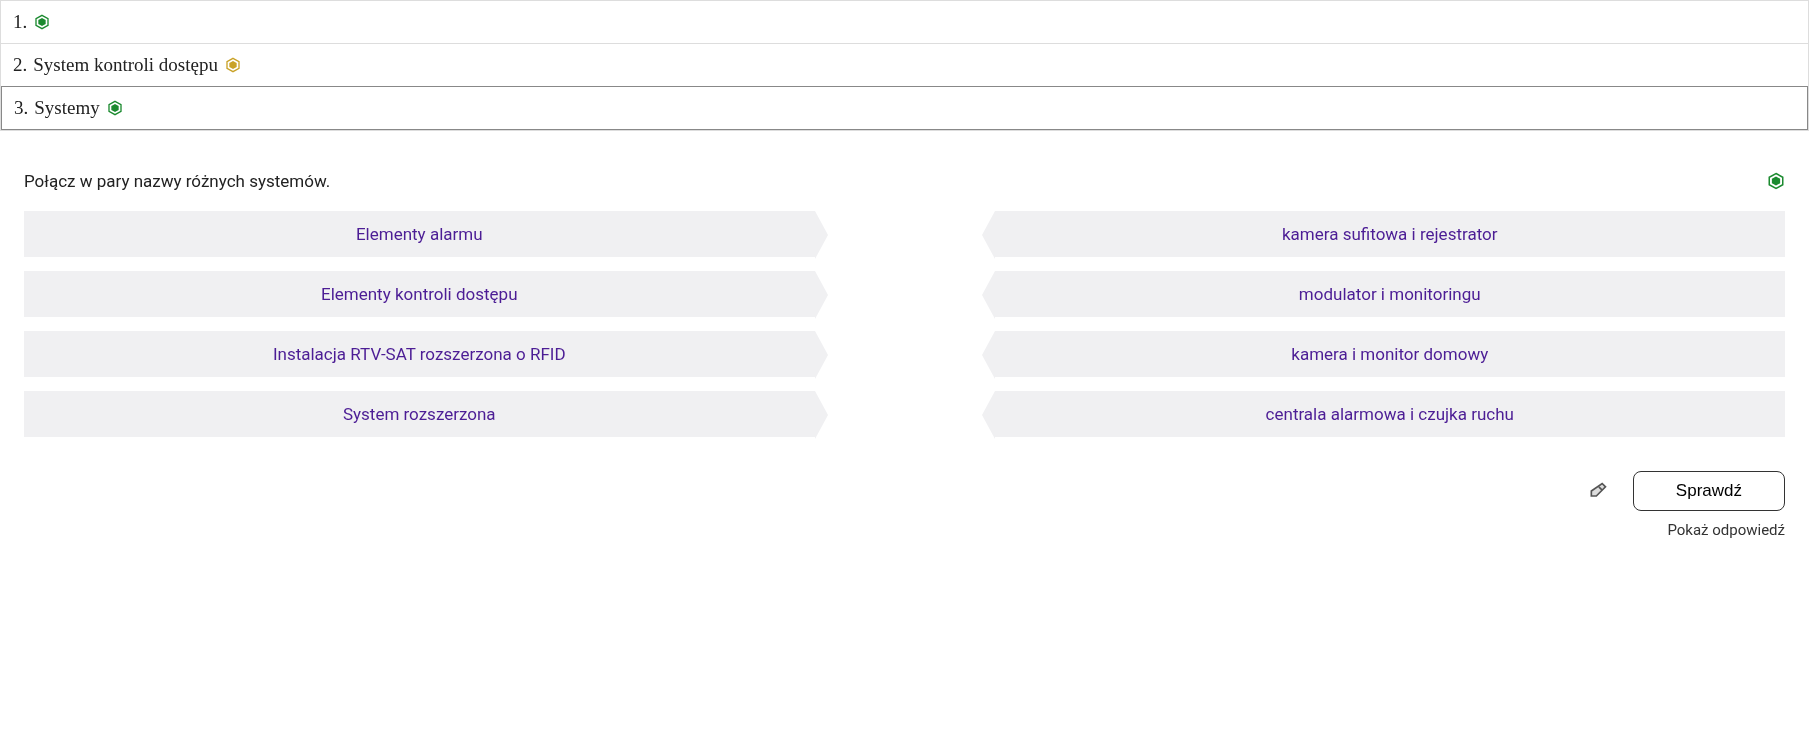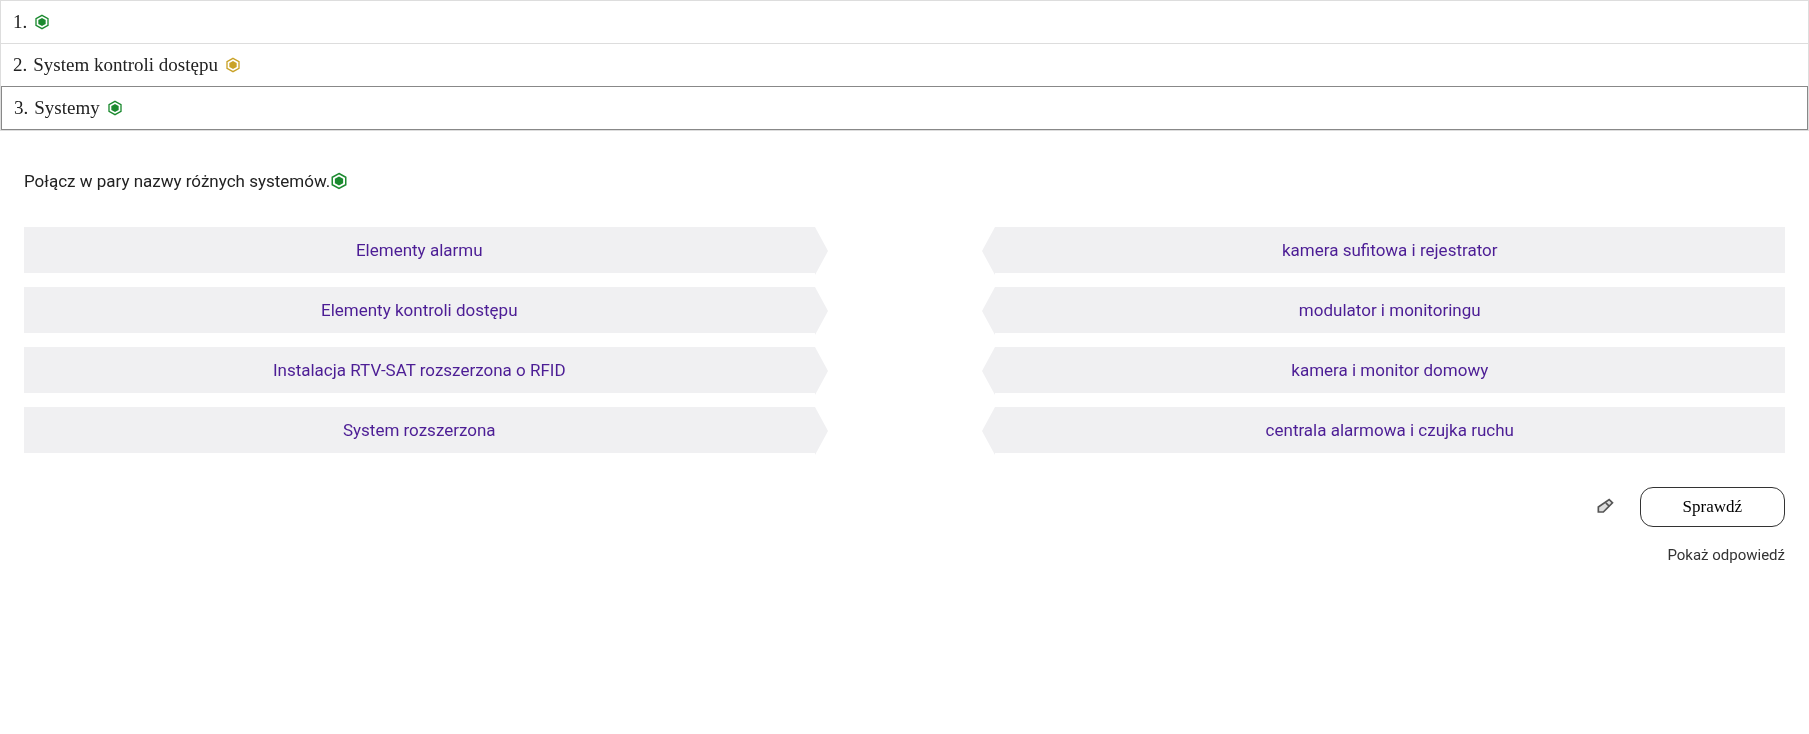--- a/index.html
+++ b/index.html
@@ -35,23 +35,23 @@
     align-items: center;
     justify-content: center;
   }
   .hex-icon svg { display: block; }
   .content-panel {
     padding: 40px 24px 24px 24px;
     font-family: Roboto, Arial, sans-serif;
   }
   .instruction-row {
     display: flex;
-    justify-content: flex-start;
+    justify-content: space-between;
     align-items: center;
-    margin-bottom: 36px;
+    margin-bottom: 20px;
   }
   .instruction {
     font-size: 17px;
     color: #222;
   }
   .pairs {
     display: flex;
     gap: 180px;
   }
   .col {
@@ -102,27 +102,27 @@
     display: inline-flex;
     align-items: center;
     justify-content: center;
     cursor: pointer;
   }
   .check-btn {
     border: 1px solid #333;
     background: #fff;
     padding: 9px 42px;
     font-size: 17px;
-    border-radius: 13px;
+    border-radius: 8px;
     cursor: pointer;
-    font-family: Liberation Serif, serif;
+    font-family: Liberation Sans, sans-serif;
   }
   .show-answer {
     text-align: right;
-    margin-top: 19px;
+    margin-top: 10px;
     font-size: 15px;
     color: #333;
     cursor: pointer;
   }
 </style>
 </head>
 <body>
 
 <div class="accordion">
   <div class="accordion-header">

